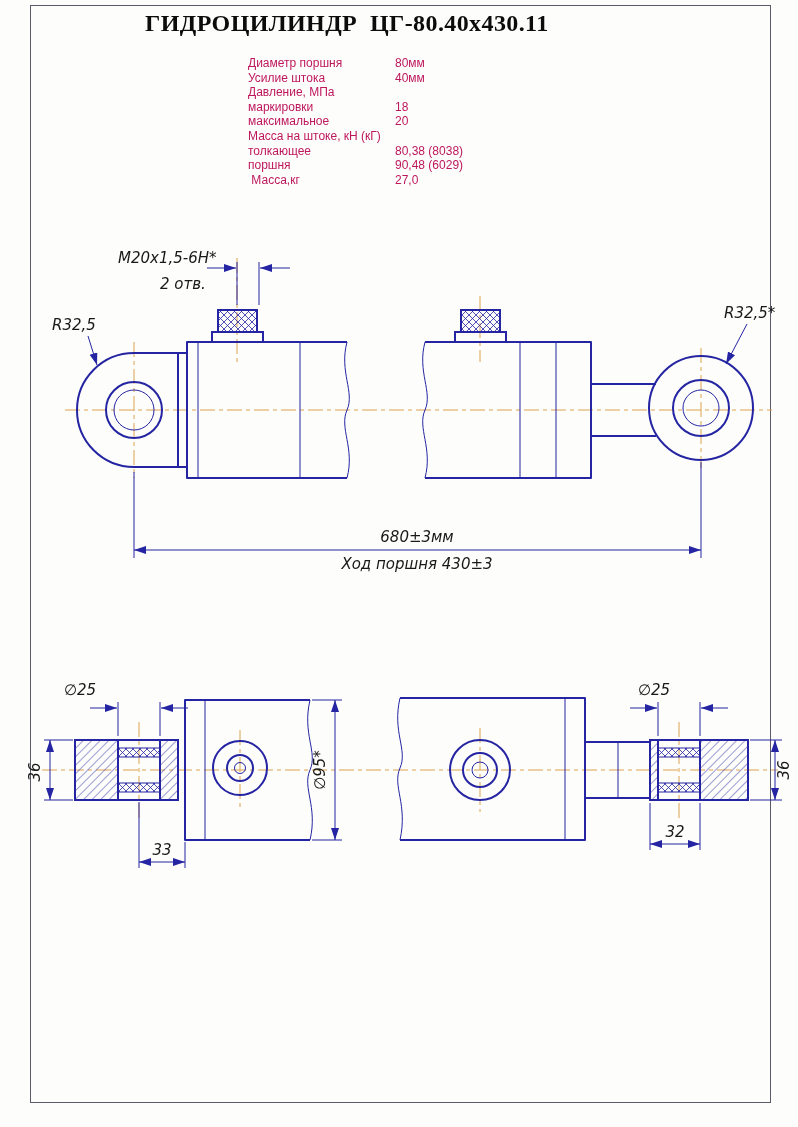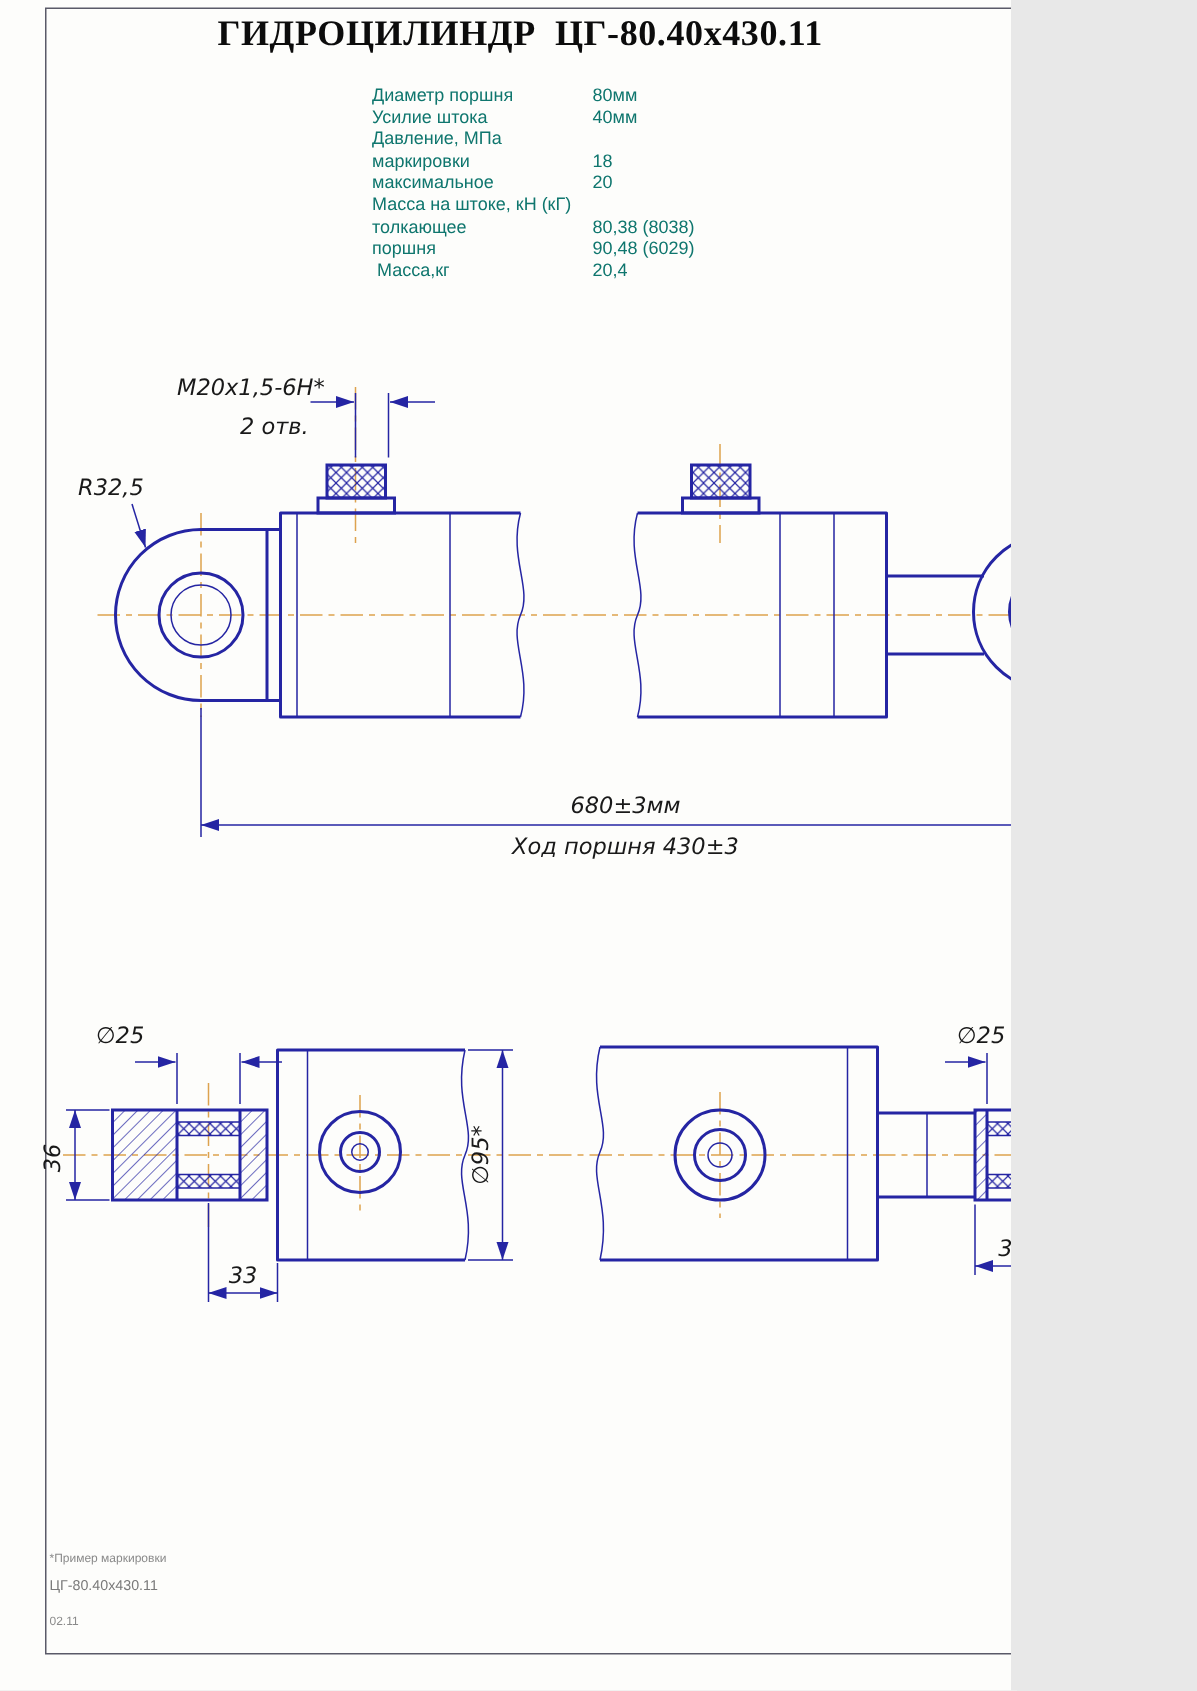--- a/index.html
+++ b/index.html
@@ -1,21 +1,21 @@
 <!DOCTYPE html>
 <html style="--line: #2525a3; --cl: #dda24e;"><head>
 <meta charset="utf-8">
 <style>
   html,body{margin:0;padding:0;background:#e8e8e8;}
-  .page{position:relative;width:674px;height:1127px;background:#fdfdfb;overflow:hidden;
+  .page{position:relative;width:798px;height:1127px;background:#fdfdfb;overflow:hidden;
         font-family:"Liberation Sans",sans-serif;}
   .frame{position:absolute;left:30px;top:5px;width:739px;height:1096px;border:1px solid #5a5a68;}
   .title{position:absolute;left:145px;top:10px;font-family:"Liberation Serif",serif;
          font-weight:bold;font-size:24px;color:#0c0c0c;white-space:pre;letter-spacing:.4px;}
-  .specs{position:absolute;left:248px;top:56px;font-size:12px;color:#0f766e;}
+  .specs{position:absolute;left:248px;top:56px;font-size:12px;color:#be185d;}
   .spec-row{display:flex;line-height:14.6px;}
   .spec-row .lbl{min-width:113px;padding-right:6px;white-space:pre;}
   .spec-row .val{white-space:pre;margin-left:28px;}
   .footer{position:absolute;left:33px;top:1034px;color:#8a8a8a;font-size:8px;}
   .footer .model{font-size:9.5px;color:#7a7a7a;margin-top:9px;}
   .footer .rev{margin-top:13px;}
   svg.draw{position:absolute;left:0;top:0;}
   .ol{stroke:var(--line);stroke-width:2;fill:none;stroke-linejoin:round;}
   .olf{stroke:var(--line);stroke-width:2;fill:none;}
   .tl{stroke:var(--line);stroke-width:1;fill:none;}
@@ -62,21 +62,21 @@
     <div class="spec-row">
         <span class="lbl">толкающее</span>
         <span class="val">80,38 (8038)</span>
       </div>
     <div class="spec-row">
         <span class="lbl">поршня</span>
         <span class="val">90,48 (6029)</span>
       </div>
     <div class="spec-row">
         <span class="lbl"> Масса,кг</span>
-        <span class="val">20,4</span>
+        <span class="val">27,0</span>
       </div>
   </div>
 
   <svg class="draw" width="798" height="1127" viewBox="0 0 798 1127">
     <defs>
       <pattern id="h1" width="6" height="6" patternUnits="userSpaceOnUse" patternTransform="rotate(45)">
         <line x1="0" y1="0" x2="0" y2="6" stroke="#2525a3" stroke-width="0.9"></line>
       </pattern>
       <pattern id="h2" width="7" height="7" patternUnits="userSpaceOnUse">
         <path d="M0,7 L7,0 M0,0 L7,7" stroke="#2525a3" stroke-width="0.8"></path>
@@ -231,19 +231,14 @@
       <path class="tl" d="M650,803 V850 M700,803 V850"></path>
       <line class="dl" x1="650" y1="844" x2="700" y2="844" marker-start="url(#arrS)" marker-end="url(#arrE)"></line>
       <text class="dt" x="675" y="837" text-anchor="middle">32</text>
 
       <path class="tl" d="M750,740 H782 M750,800 H782"></path>
       <line class="dl" x1="775" y1="740" x2="775" y2="800" marker-start="url(#arrS)" marker-end="url(#arrE)"></line>
       <text class="dt" x="789" y="770" text-anchor="middle" transform="rotate(-90 789 770)">36</text>
     </g>
   </svg>
 
-  <div class="footer">
-    <div class="note">*Пример маркировки</div>
-    <div class="model">ЦГ-80.40х430.11</div>
-    <div class="rev">02.11</div>
-  </div>
 
 </div>
 
 </body></html>

